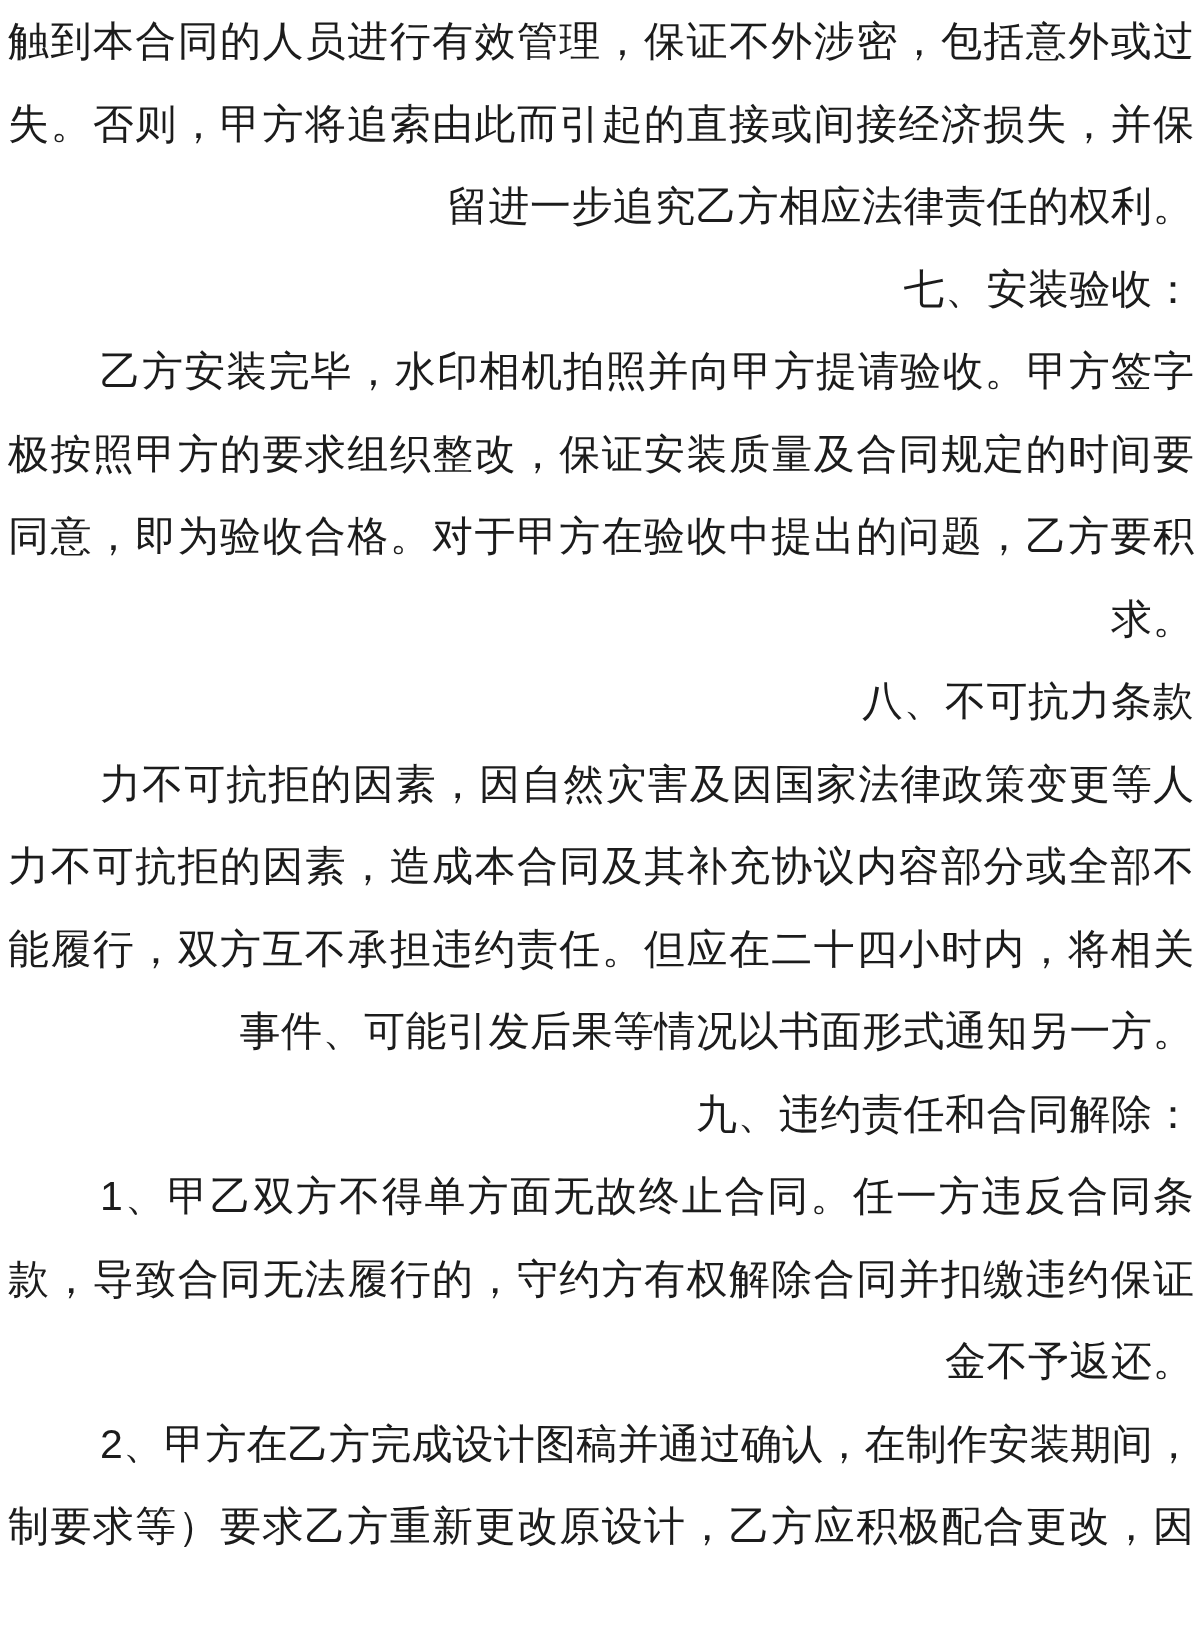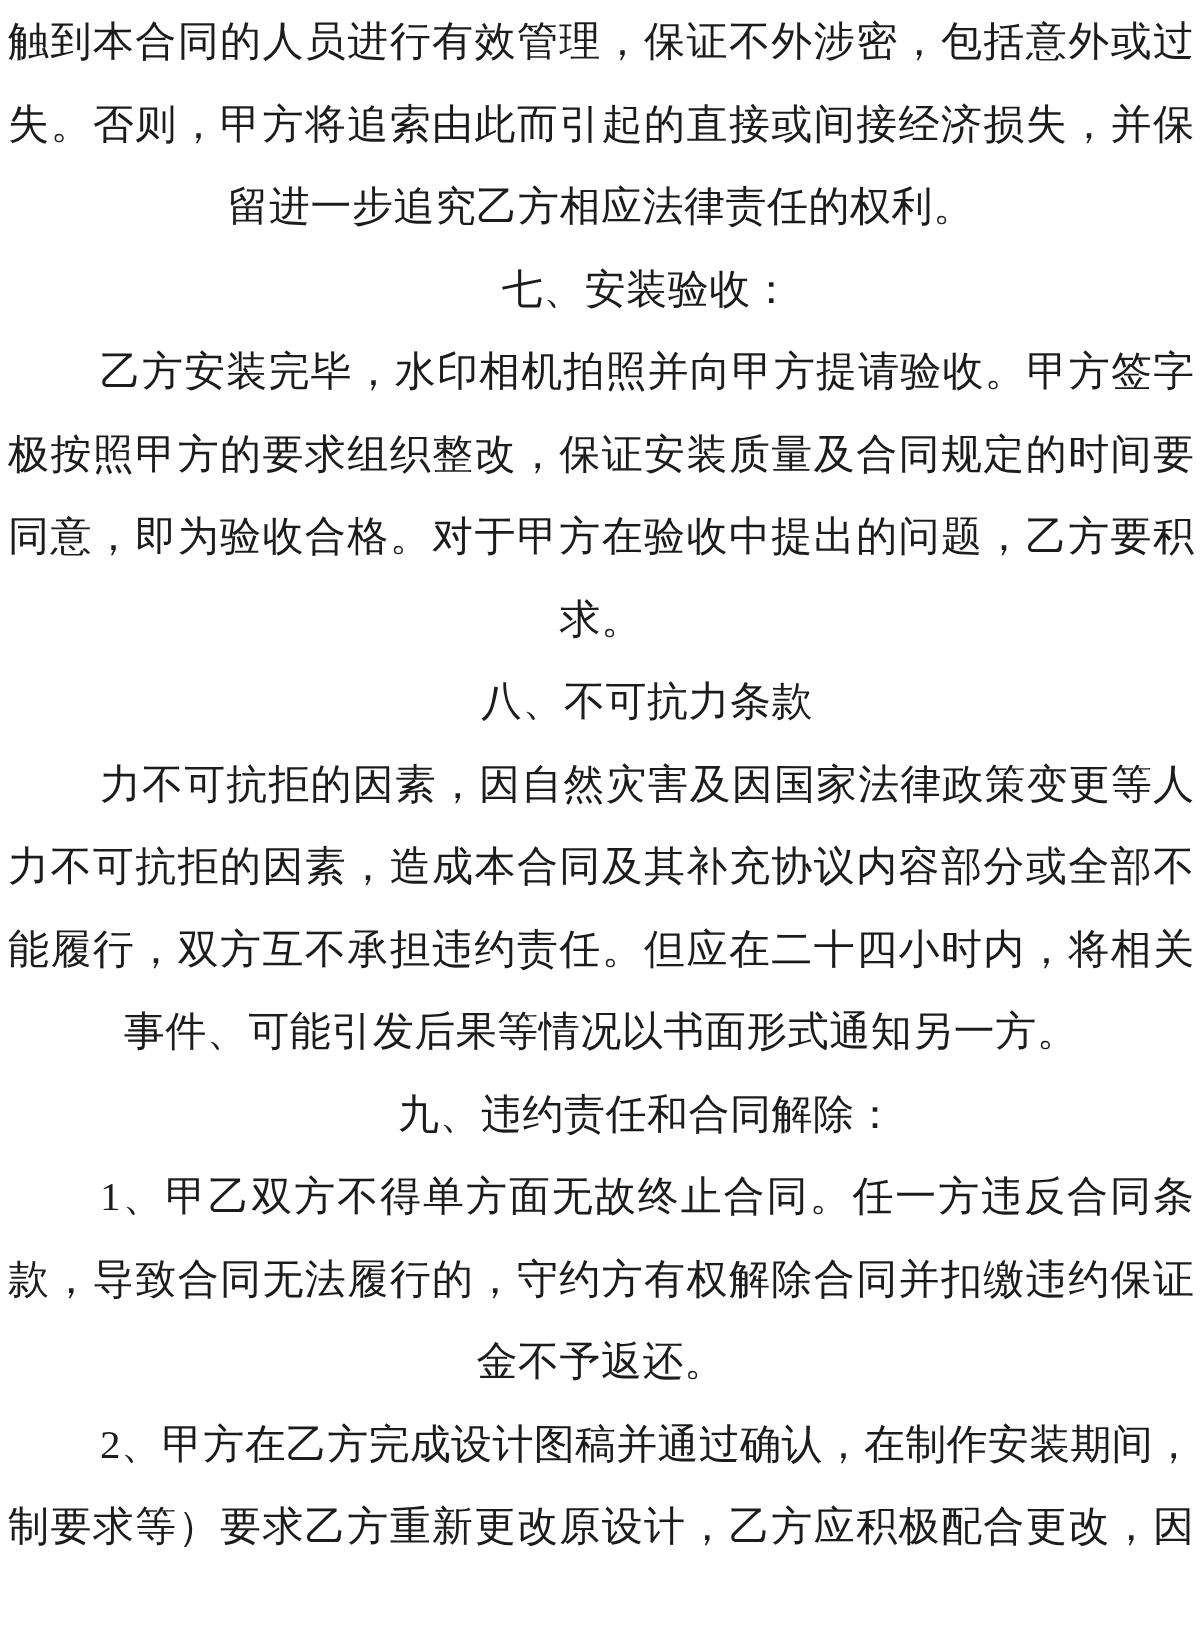--- a/index.html
+++ b/index.html
@@ -7,31 +7,31 @@
     padding: 0;
     background: #ffffff;
   }
   .page {
     position: relative;
     width: 1202px;
     height: 1650px;
     margin: 0 auto;
     background: #ffffff;
     color: #1c1c1c;
-    font-family: Liberation Serif, serif;
+    font-family: Liberation Sans, sans-serif;
     padding: 0 8px;
     box-sizing: border-box;
     overflow: hidden;
   }
   .ln {
     height: 82.5px;
     line-height: 82.5px;
     font-size: 41px;
     white-space: normal;
-    text-align: center;
+    text-align: right;
     letter-spacing: 0.5px;
   }
   
   .ln.j {
     letter-spacing: 0;
     text-align: justify;
     text-align-last: justify;
   }
   
   .ln.ind {

